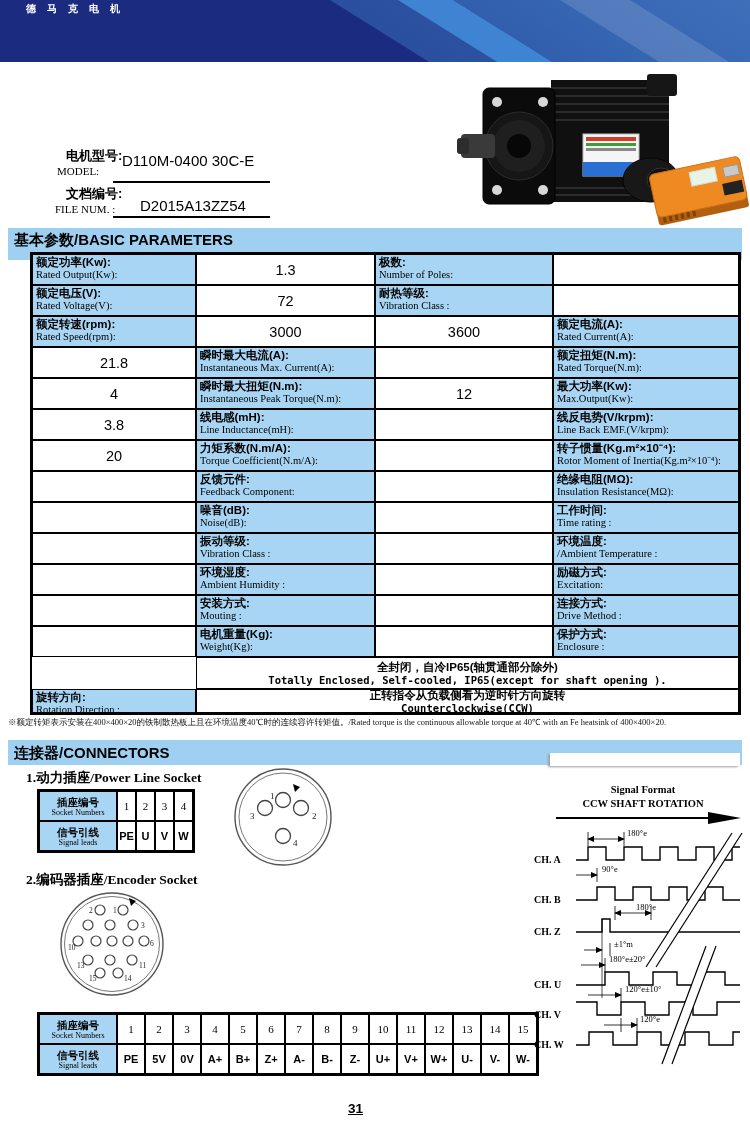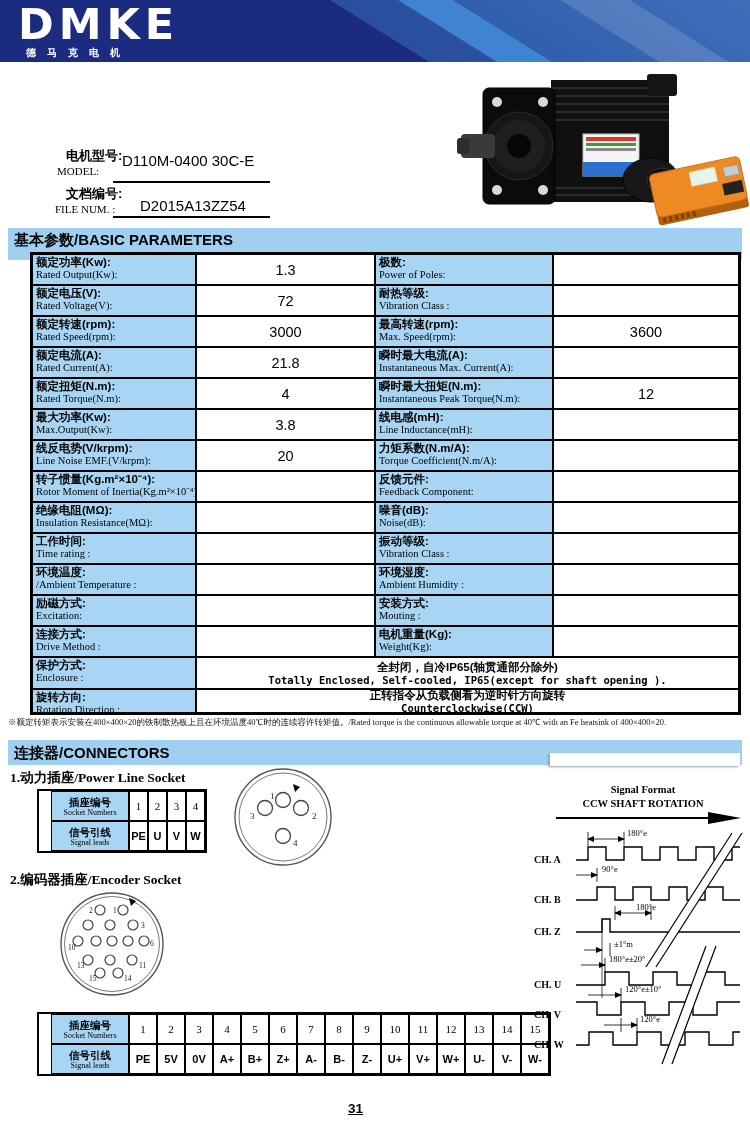--- a/index.html
+++ b/index.html
@@ -42,22 +42,22 @@
   .val{display:flex;align-items:center;justify-content:center;font:14.5px "Liberation Sans",sans-serif;}
   .span3{grid-column:2/5;}
   .two{flex-direction:column;line-height:12px;}
   .vcn{font:bold 11.5px/13px "Liberation Sans",sans-serif;}
   .ven{font:bold 10.5px/12px "DejaVu Sans Mono",monospace;}
 
   .footnote{position:absolute;left:8px;top:717px;width:738px;
             font:8.5px/10px "Liberation Serif",serif;color:#111;}
 
   
-  .h1{position:absolute;font:bold 13.5px "Liberation Serif",serif;}
-  .stable{position:absolute;display:grid;border:2px solid #000;box-sizing:content-box;background:#fff;padding-left:12px;}
+  .h1{position:absolute;font:bold 13.5px "Liberation Serif",serif;margin-left:16px;}
+  .stable{position:absolute;display:grid;border:2px solid #000;box-sizing:content-box;background:#fff;}
   .sc{border:1px solid #000;box-sizing:border-box;display:flex;align-items:center;justify-content:center;}
   .slbl{background:#a8d5f3;flex-direction:column;}
   .slbl .cn{font:bold 10.5px/12px "Liberation Sans",sans-serif;}
   .slbl .en{font:8px/9px "Liberation Serif",serif;}
   .num{font:11px "Liberation Serif",serif;}
   .lead{font:bold 11px "Liberation Sans",sans-serif;}
 
   .pagenum{position:absolute;left:348px;top:1101px;font:bold 13.5px "Liberation Sans",sans-serif;text-decoration:underline;}
   svg text{font-family:"Liberation Serif",serif;}
 </style>
@@ -65,21 +65,20 @@
 <body>
 
 <div id="page">
 
   <div class="hdr">
     <div class="band b1"></div>
     <div class="band b2"></div>
     <div class="band b3"></div>
     <div class="band b4"></div>
     <div class="brand">
-      <div class="logo">DMKE</div>
       <div class="sub">德马克电机</div>
     </div>
   </div>
 
   <svg class="abs" style="left:455px;top:62px" width="295" height="168" viewBox="0 0 295 168">
     <g>
       <rect x="96" y="18" width="118" height="122" fill="#101010"></rect>
       <g stroke="#2b2b2b" stroke-width="2">
         <line x1="96" y1="26" x2="214" y2="26"></line>
           <line x1="96" y1="34" x2="214" y2="34"></line>
@@ -137,44 +136,40 @@
   <div class="secbar" style="top:228px">基本参数/BASIC PARAMETERS</div>
 
   <div class="ptable">
     <div class="c lbl">
         <span class="cn">额定功率(Kw):</span>
         <span class="en">Rated Output(Kw):</span>
       </div>
     <div class="c val">1.3</div>
     <div class="c lbl">
         <span class="cn">极数:</span>
-        <span class="en">Power of Poles:</span>
+        <span class="en">Number of Poles:</span>
       </div>
     <div class="c val"></div>
 
     <div class="c lbl">
         <span class="cn">额定电压(V):</span>
         <span class="en">Rated Voltage(V):</span>
       </div>
     <div class="c val">72</div>
     <div class="c lbl">
         <span class="cn">耐热等级:</span>
         <span class="en">Vibration Class :</span>
       </div>
     <div class="c val"></div>
 
     <div class="c lbl">
         <span class="cn">额定转速(rpm):</span>
         <span class="en">Rated Speed(rpm):</span>
       </div>
     <div class="c val">3000</div>
-    <div class="c lbl">
-        <span class="cn">最高转速(rpm):</span>
-        <span class="en">Max. Speed(rpm):</span>
-      </div>
     <div class="c val">3600</div>
 
     <div class="c lbl">
         <span class="cn">额定电流(A):</span>
         <span class="en">Rated Current(A):</span>
       </div>
     <div class="c val">21.8</div>
     <div class="c lbl">
         <span class="cn">瞬时最大电流(A):</span>
         <span class="en">Instantaneous Max. Current(A):</span>
@@ -198,21 +193,21 @@
       </div>
     <div class="c val">3.8</div>
     <div class="c lbl">
         <span class="cn">线电感(mH):</span>
         <span class="en">Line Inductance(mH):</span>
       </div>
     <div class="c val"></div>
 
     <div class="c lbl">
         <span class="cn">线反电势(V/krpm):</span>
-        <span class="en">Line Noise EMF.(V/krpm):</span>
+        <span class="en">Line Back EMF.(V/krpm):</span>
       </div>
     <div class="c val">20</div>
     <div class="c lbl">
         <span class="cn">力矩系数(N.m/A):</span>
         <span class="en">Torque Coefficient(N.m/A):</span>
       </div>
     <div class="c val"></div>
 
     <div class="c lbl">
         <span class="cn">转子惯量(Kg.m²×10⁻⁴):</span>

